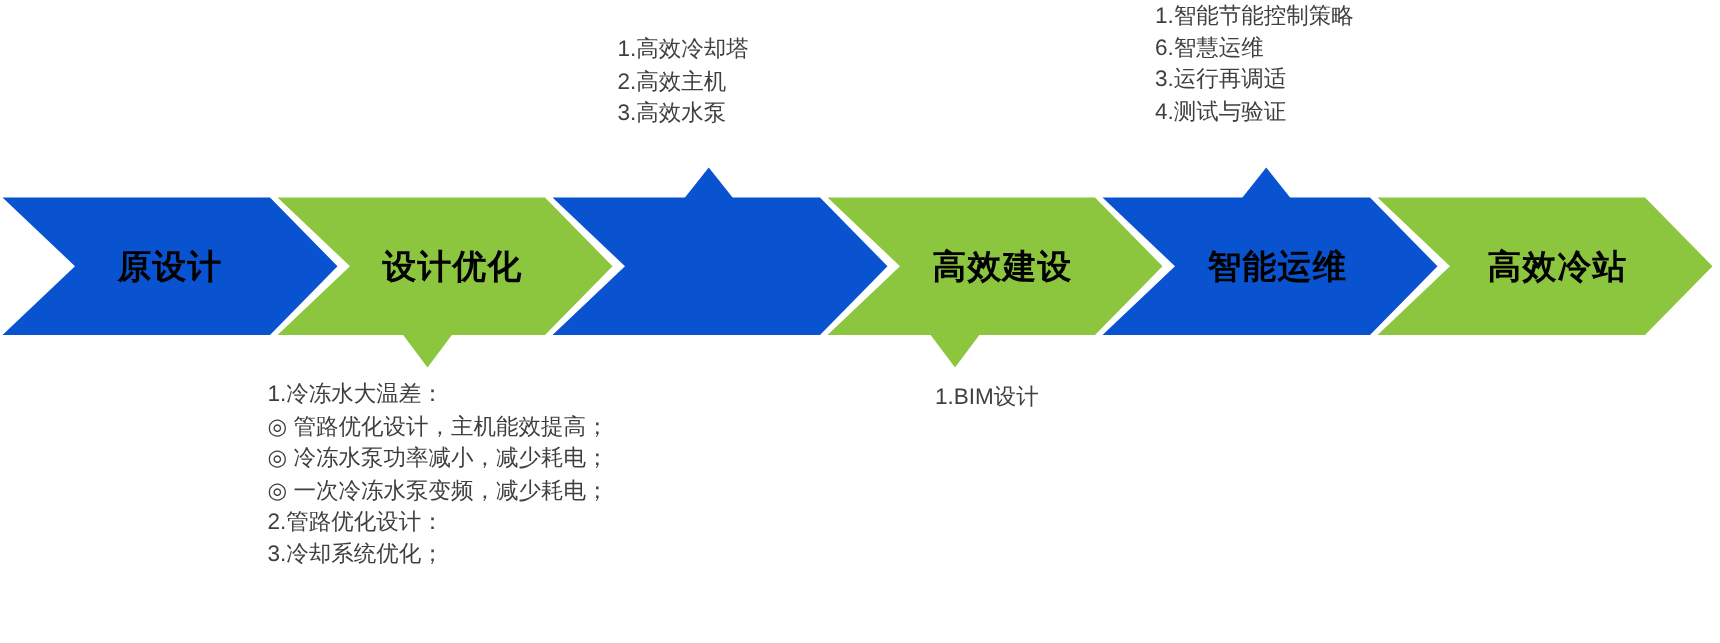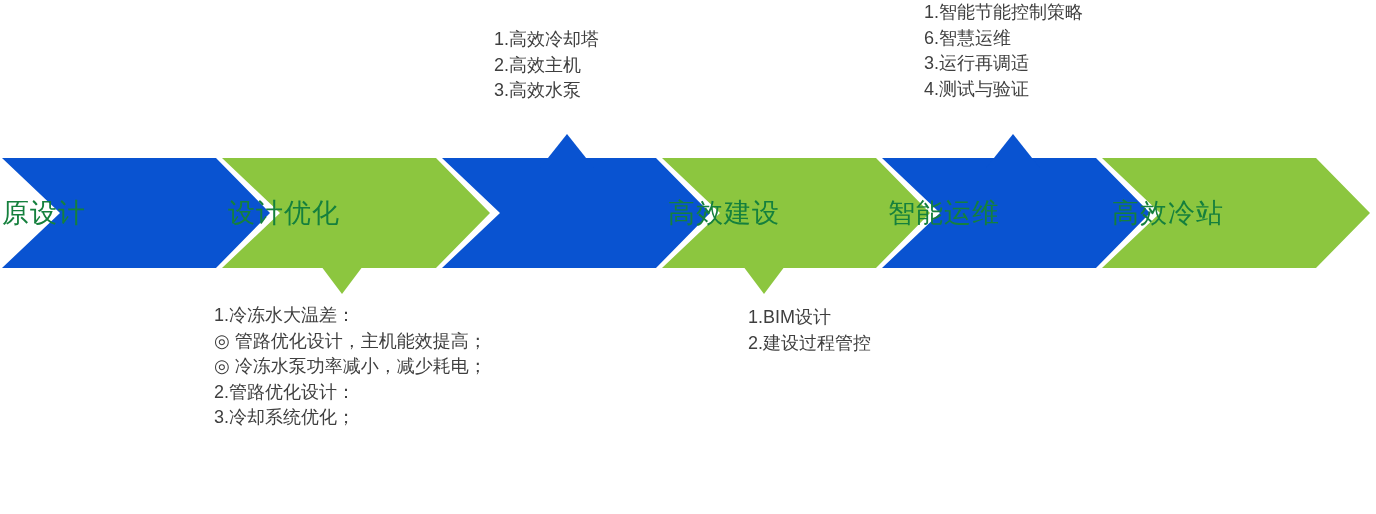--- a/index.html
+++ b/index.html
@@ -7,22 +7,22 @@
     position:relative;
     width:1376px;height:514px;
     background:#ffffff;
     font-family:"Liberation Sans","DejaVu Sans",sans-serif;
     overflow:hidden;
   }
   .flow-svg{position:absolute;left:0;top:0;}
   .stage-label{
     position:absolute;
     top:158px;height:110px;width:268px;
-    line-height:110px;
-    color:#15803d;font-size:27px;font-weight:normal;
+    line-height:110px;text-align:center;
+    color:#000000;font-size:27px;font-weight:bold;
     letter-spacing:1px;
   }
   .note{
     position:absolute;
     font-size:18px;line-height:25.5px;
     color:#3F3F3F;
   }
   .note-line{white-space:nowrap;}
 </style>
 </head>
@@ -61,22 +61,22 @@
     <div class="note-line">1.智能节能控制策略</div>
     <div class="note-line">6.智慧运维</div>
     <div class="note-line">3.运行再调适</div>
     <div class="note-line">4.测试与验证</div>
   </div>
 
   <div class="note" style="left:214px;top:303px">
     <div class="note-line">1.冷冻水大温差：</div>
     <div class="note-line">◎ 管路优化设计，主机能效提高；</div>
     <div class="note-line">◎ 冷冻水泵功率减小，减少耗电；</div>
+    <div class="note-line">◎ 一次冷冻水泵变频，减少耗电；</div>
     <div class="note-line">2.管路优化设计：</div>
     <div class="note-line">3.冷却系统优化；</div>
   </div>
 
   <div class="note" style="left:748px;top:305px">
     <div class="note-line">1.BIM设计</div>
-    <div class="note-line">2.建设过程管控</div>
   </div>
 
 </div>
 
 </body></html>

